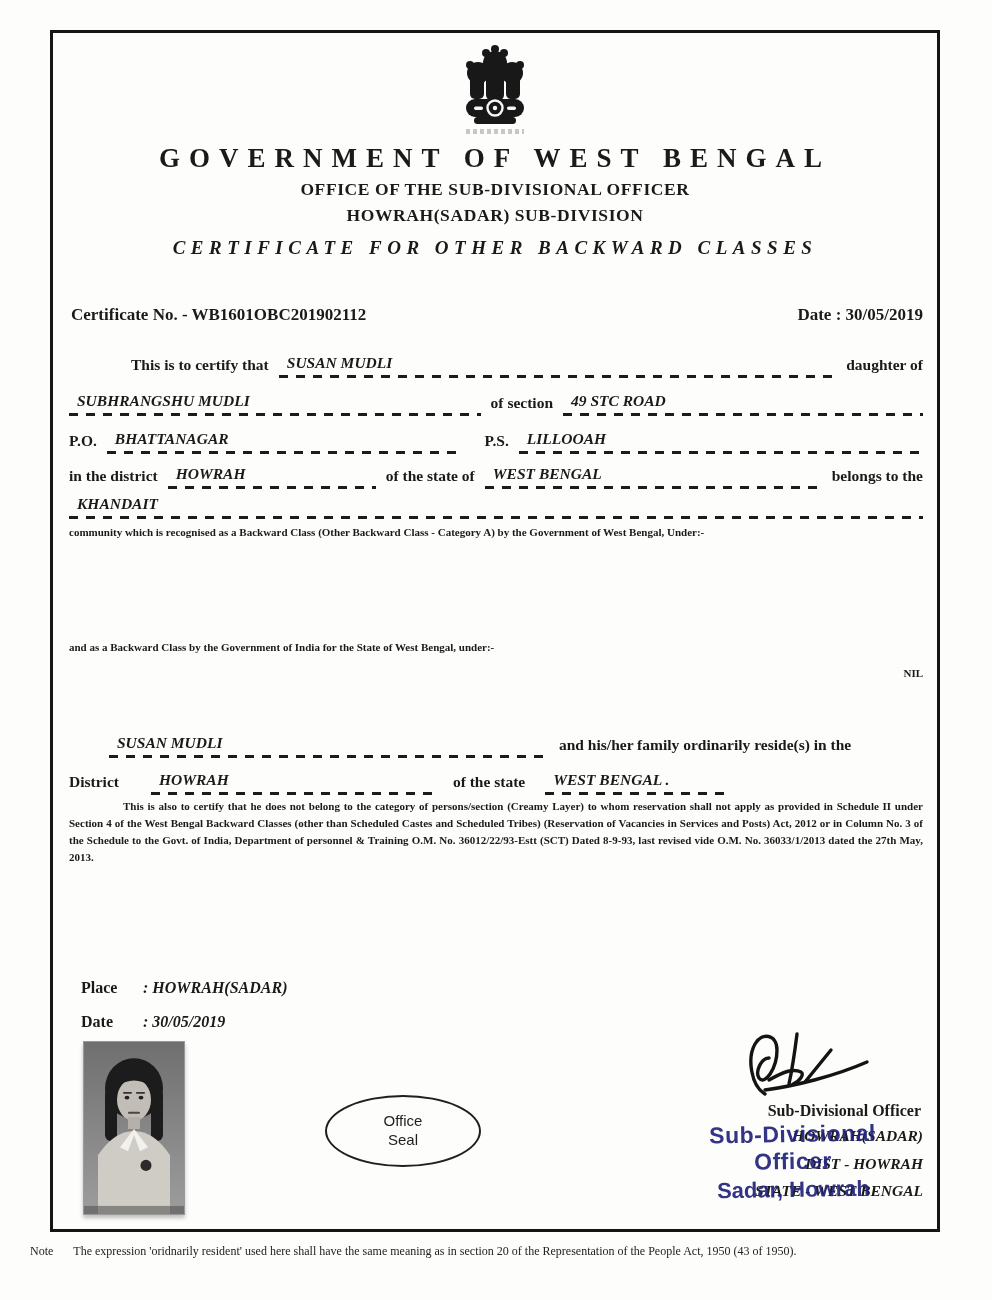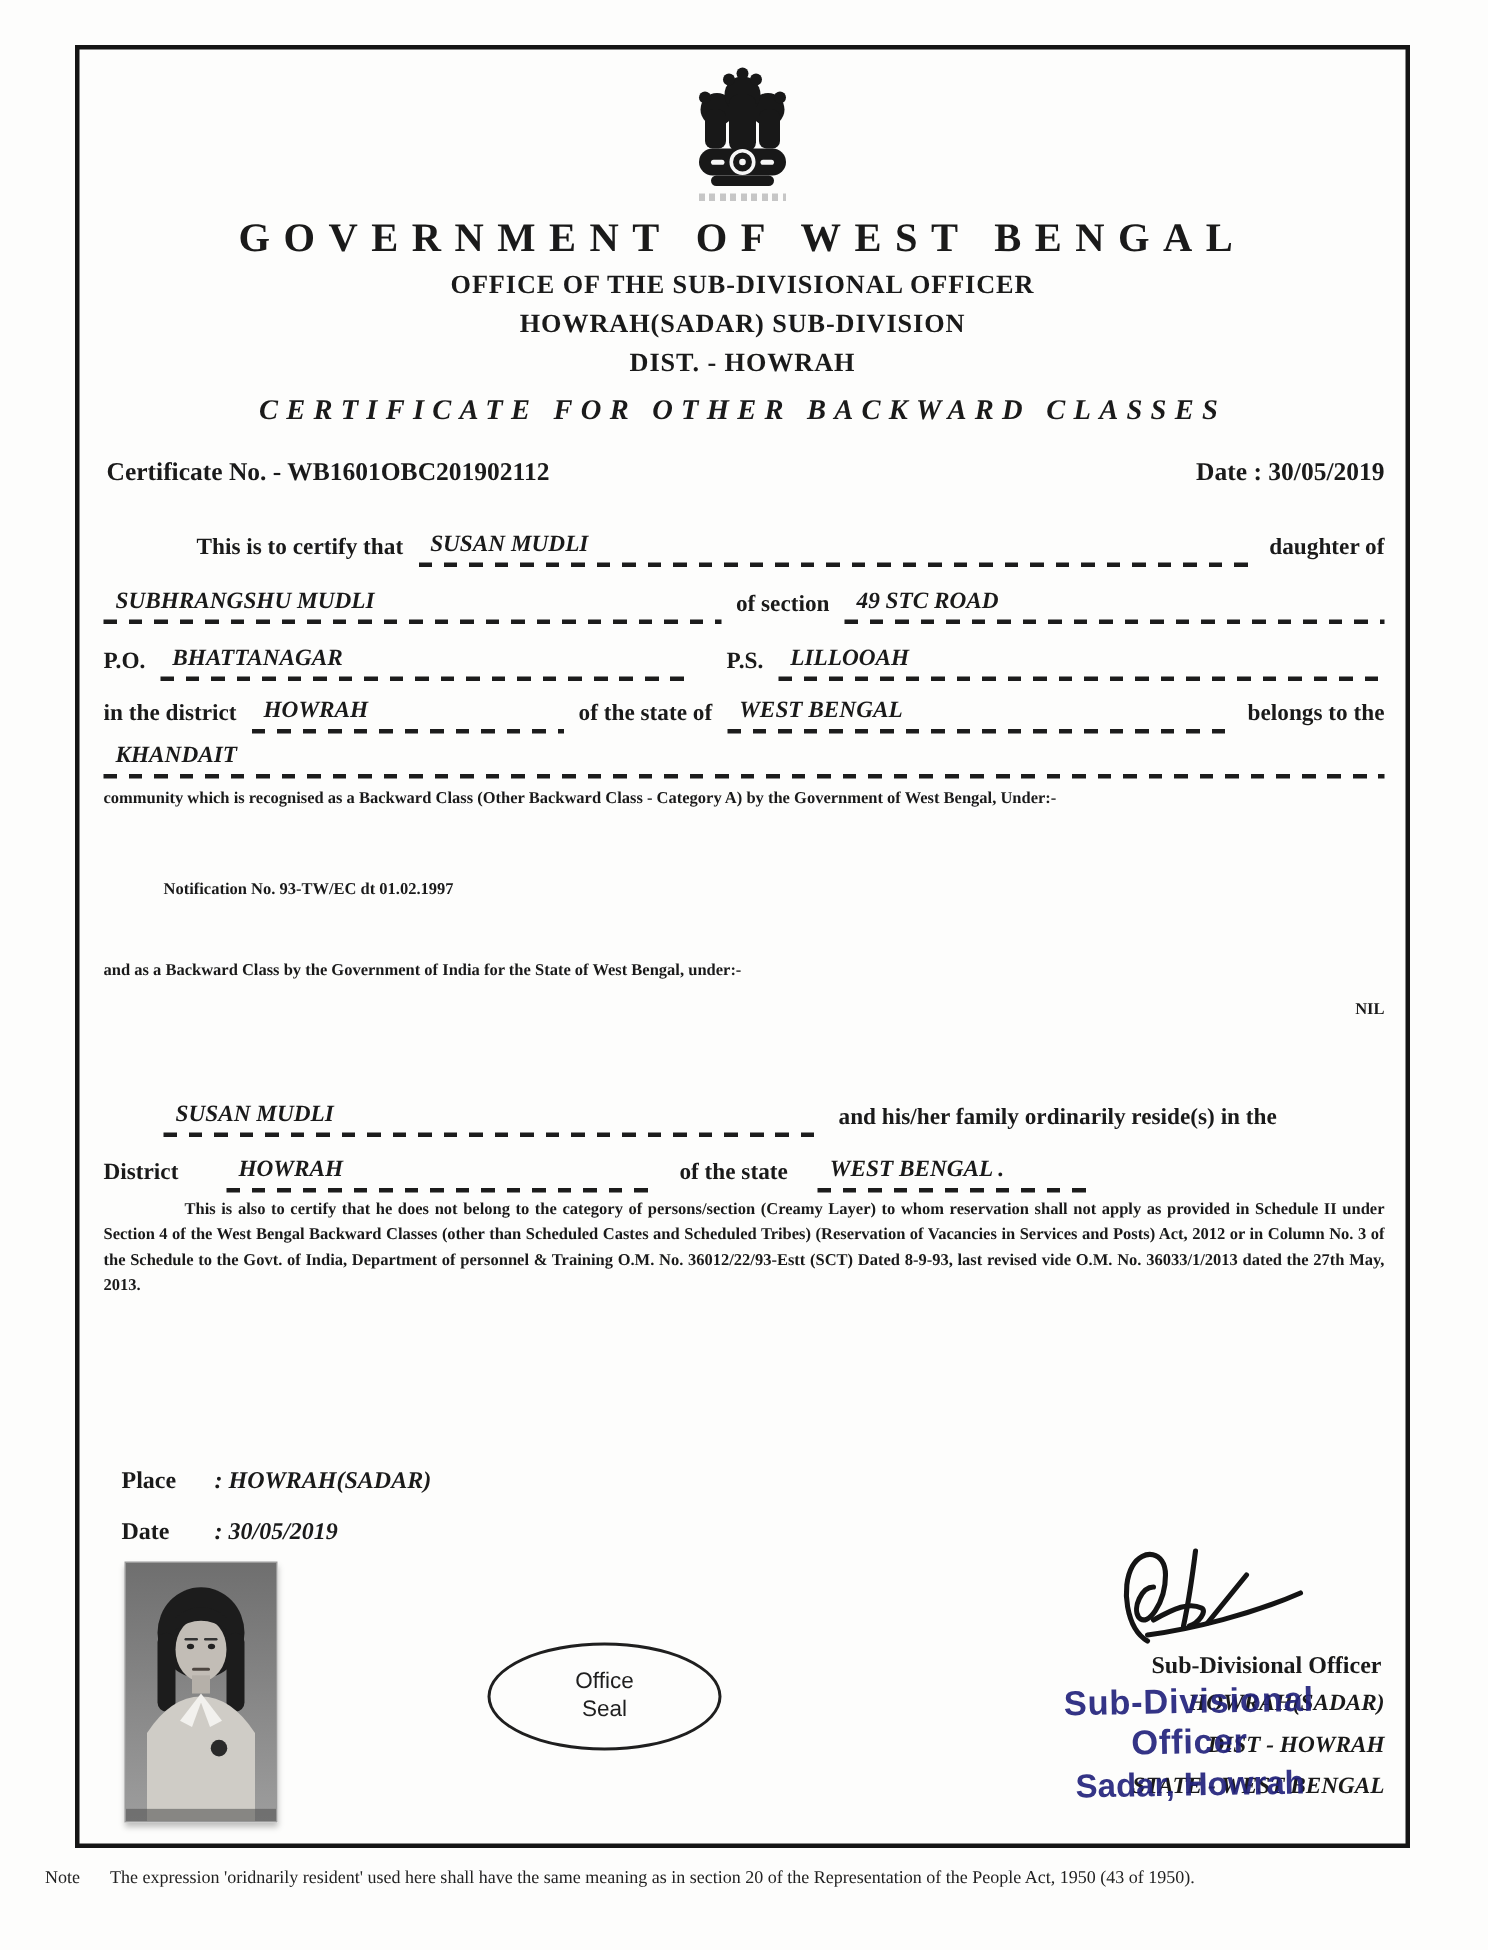--- a/index.html
+++ b/index.html
@@ -135,21 +135,20 @@
         <circle cx="39" cy="67" r="2.2" fill="#f6f6f6"></circle>
 
         <rect x="18" y="65.5" width="9" height="3.4" rx="1.7" fill="#f6f6f6"></rect>
         <rect x="51" y="65.5" width="9" height="3.4" rx="1.7" fill="#f6f6f6"></rect>
       </svg>
       <div class="emblem-caption"></div>
 
       <div class="gov-title">GOVERNMENT OF WEST BENGAL</div>
       <div class="office-line">OFFICE OF THE SUB-DIVISIONAL OFFICER</div>
       <div class="office-line">HOWRAH(SADAR) SUB-DIVISION</div>
-      <div class="office-line">DIST. - HOWRAH</div>
       <div class="cert-title">CERTIFICATE FOR OTHER BACKWARD CLASSES</div>
     </div>
 
     <div class="cert-row">
       <span>Certificate No. - WB1601OBC201902112</span>
       <span>Date : 30/05/2019</span>
     </div>
 
     <div class="row" style="top:320px;">
       <span class="lbl" style="margin-left:62px;">This is to certify that</span>
@@ -177,21 +176,20 @@
       <span class="blank" style="flex:1;">WEST BENGAL</span>
       <span class="lbl">belongs to the</span>
     </div>
 
     <div class="row" style="top:461px;">
       <span class="blank" style="flex:1;">KHANDAIT</span>
     </div>
 
     <div class="para" style="top:491px;">community which is recognised as a Backward Class (Other Backward Class - Category A) by the Government of West Bengal, Under:-</div>
 
-    <div class="para inset" style="top:552px; text-align:left;">Notification No. 93-TW/EC dt 01.02.1997</div>
 
     <div class="para" style="top:606px; text-align:left;">and as a Backward Class by the Government of India for the State of West Bengal, under:-</div>
 
     <div class="para inset" style="top:632px; text-align:right;">NIL</div>
 
     <div class="row" style="top:700px; left:56px;">
       <span class="blank" style="width:440px;">SUSAN MUDLI</span>
       <span class="lbl">and his/her family ordinarily reside(s) in the</span>
     </div>
 

